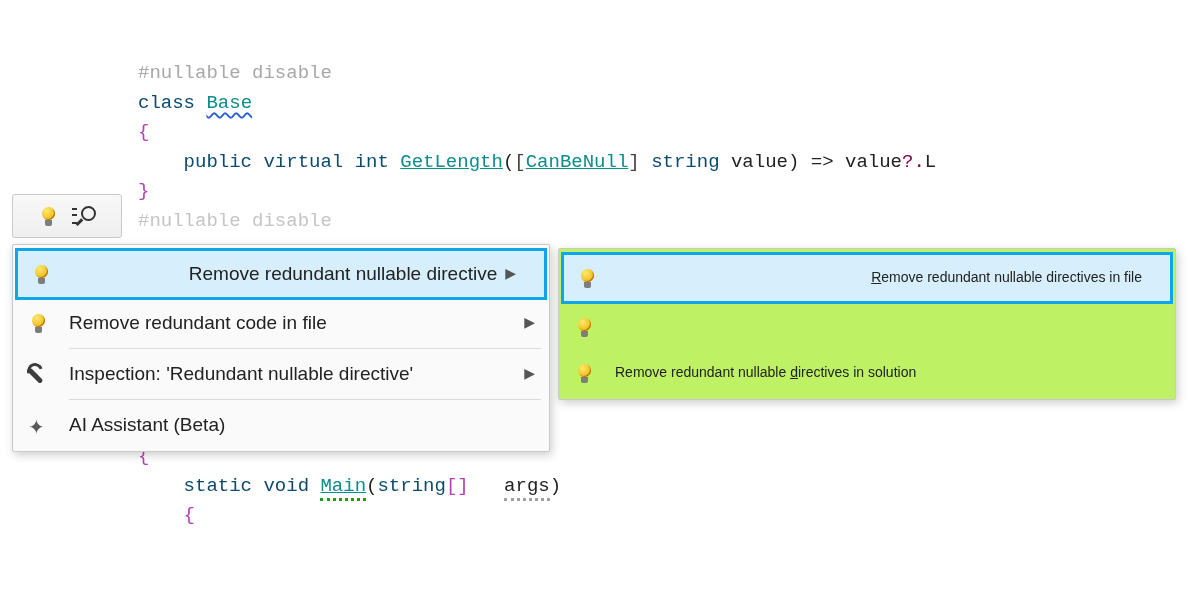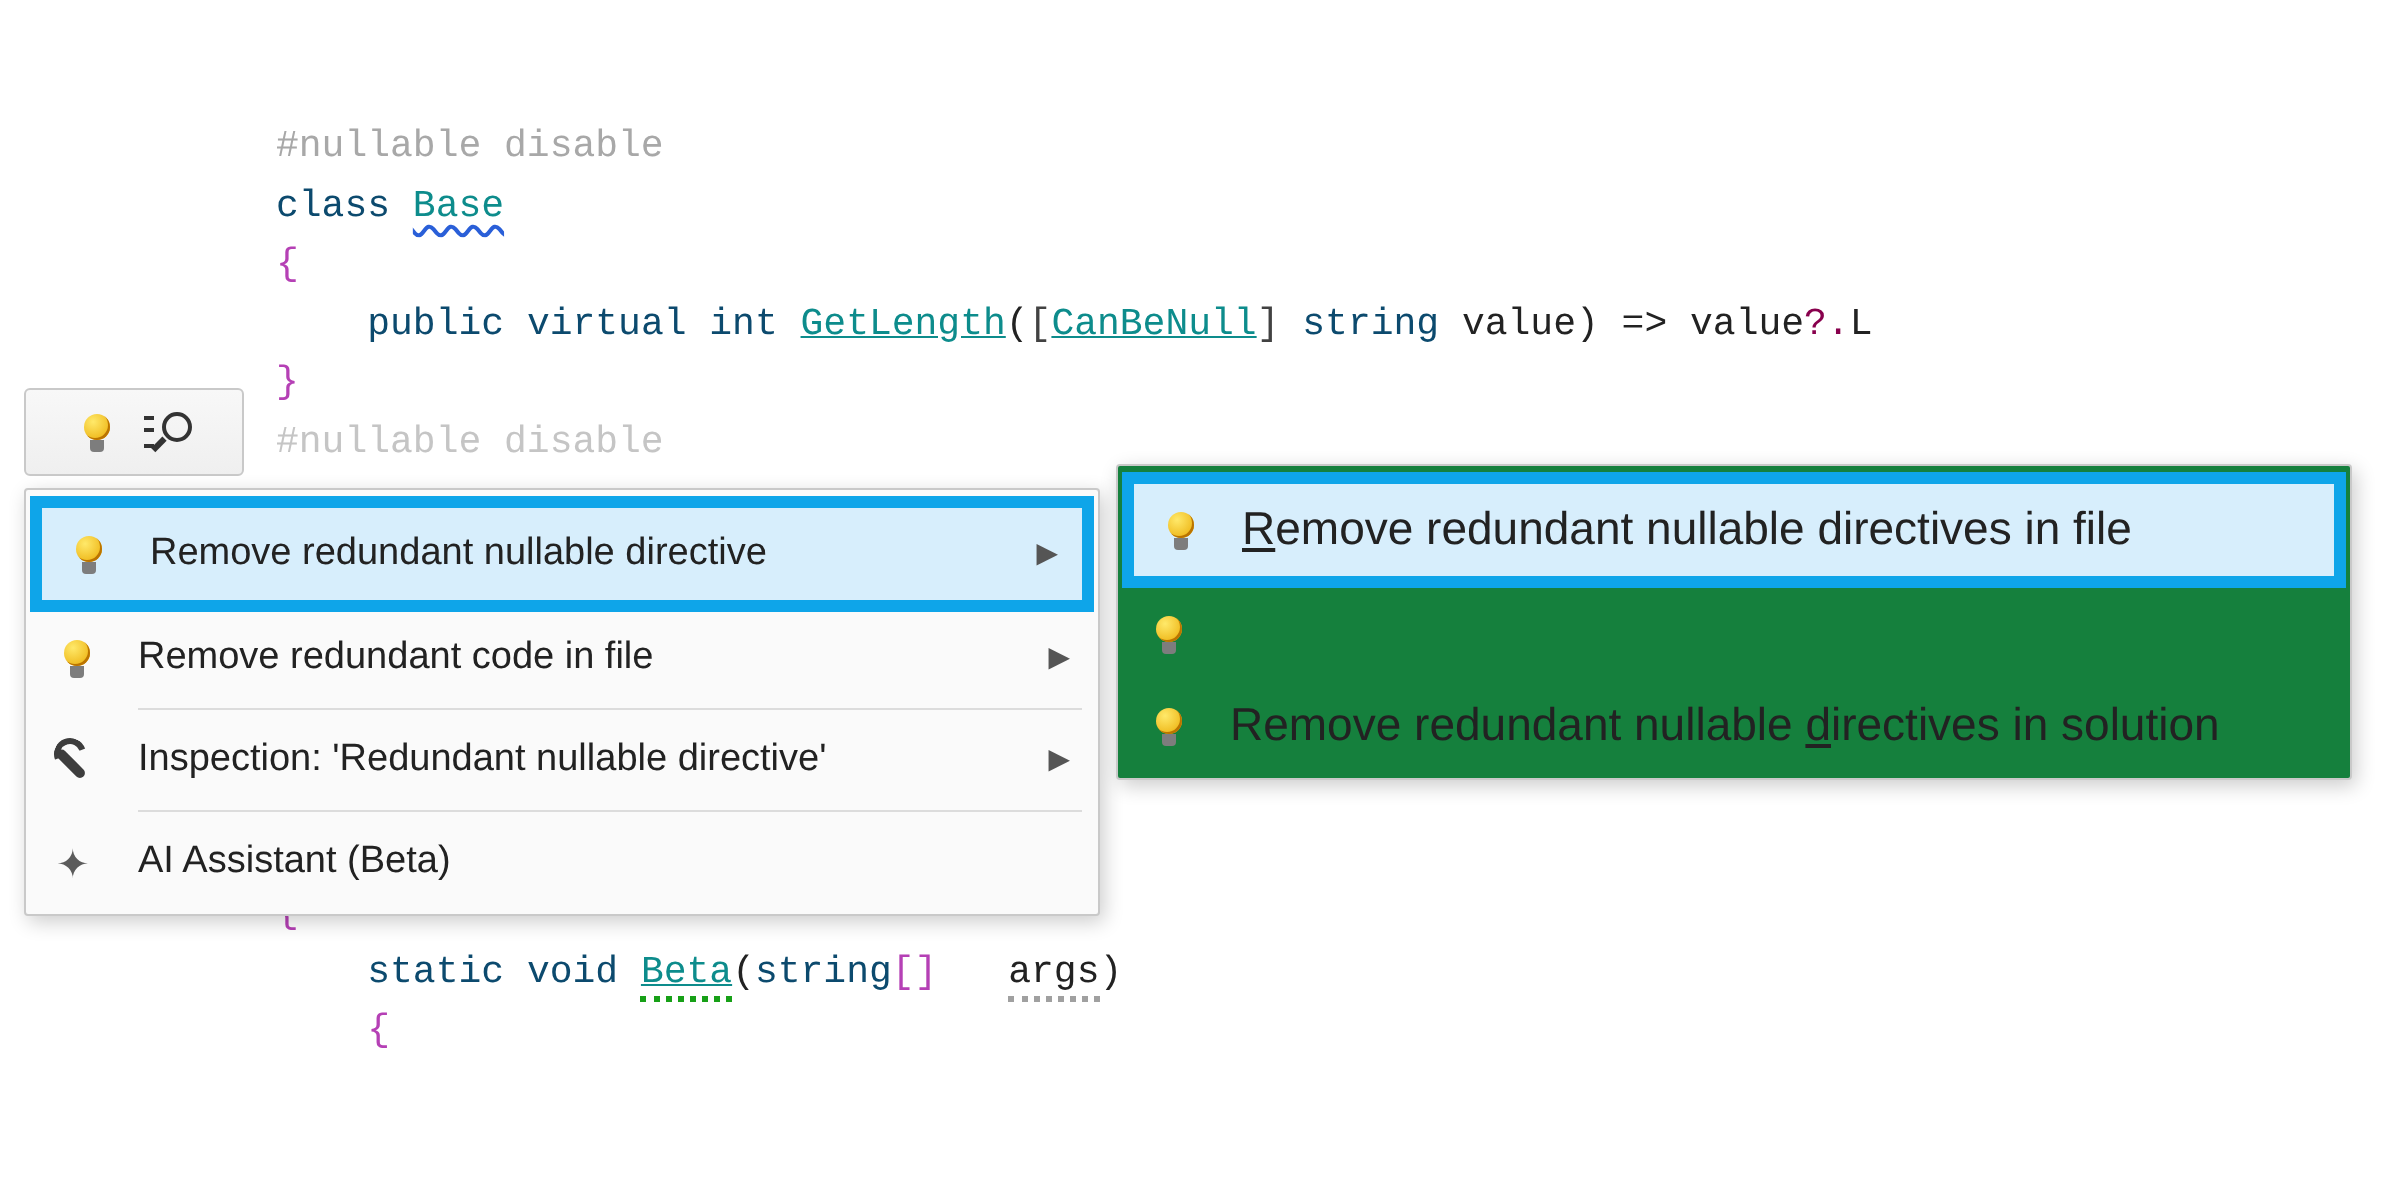--- a/index.html
+++ b/index.html
@@ -76,24 +76,25 @@
   .ctx-item {
     display: flex;
     align-items: center;
     height: 46px;
     padding: 0 14px 0 10px;
     color: #222;
     position: relative;
   }
   .ctx-item.selected {
     background: #d7eefc;
-    border: 6px solid #0ea5e9;
+    border: 3px solid #0ea5e9;
     margin: 0 2px;
     padding-left: 8px;
-    padding-right: 12px;
+    padding-right: 28px;
+    text-align: right;
   }
   .ctx-icon {
     width: 30px;
     display: flex;
     justify-content: center;
     margin-right: 16px;
   }
   .ctx-label { flex: 1; }
   .ctx-arrow {
     font-size: 14px;
@@ -103,29 +104,29 @@
   .ctx-divider {
     height: 1px;
     background: #dcdcdc;
     margin: 2px 8px 2px 56px;
   }
   .mn { text-decoration: underline; }
 
   
   .sub-menu {
     position: absolute;
-    top: 232px;
+    top: 248px;
     left: 558px;
     width: 616px;
-    background: #15803d;
+    background: #bef264;
     border: 1px solid #c9c9c9;
     border-radius: 2px;
     box-shadow: 2px 3px 10px rgba(0,0,0,.2);
     font-family: 'Segoe UI', Tahoma, sans-serif;
-    font-size: 23px;
+    font-size: 14px;
     padding: 3px 0;
   }
 
   
   .bulb {
     width: 19px; height: 19px; display: inline-block; position: relative;
   }
   .bulb::before {
     content: '';
     position: absolute;
@@ -219,21 +220,21 @@
 <span class="brace">}</span>
 <span class="tk-gray-light">#nullable disable</span>
 
 
 
                                      <span class="tk-teal underline-wave-blue">String</span><span class="tk-gray"> value</span><span class="tk-gray">    value.Length</span>
 
 <span class="tk-gray">#nullable restore</span>
 <span class="tk-blue">class </span><span class="tk-teal underline-dots">Usage</span>
 <span class="brace">{</span>
-<span>    </span><span class="tk-blue">static </span><span class="tk-blue">void </span><span class="tk-teal underline-dots">Beta</span><span class="tk-black">(</span><span class="tk-blue">string</span><span class="brace">[] </span><span class="tk-black underline-dots-gray">args</span><span class="tk-black">)</span>
+<span>    </span><span class="tk-blue">static </span><span class="tk-blue">void </span><span class="tk-teal underline-dots">Main</span><span class="tk-black">(</span><span class="tk-blue">string</span><span class="brace">[] </span><span class="tk-black underline-dots-gray">args</span><span class="tk-black">)</span>
 <span>    </span><span class="brace">{</span>
 </div>
 
 <div class="bulb-strip">
   <span class="bulb"></span>
   <span class="search-lens">
       <span class="bars"></span>
     </span>
 </div>
 

